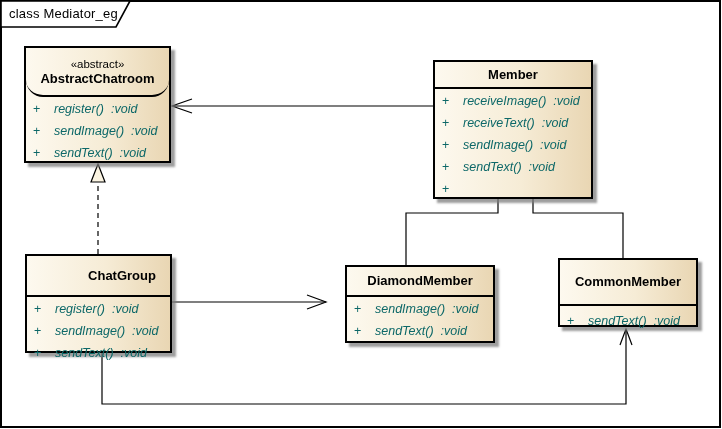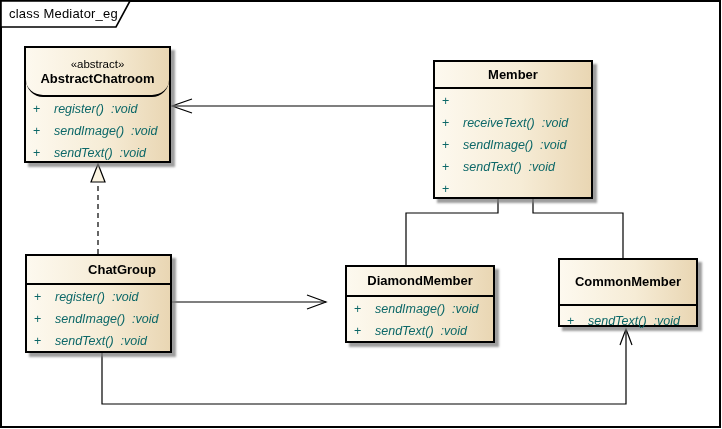--- a/index.html
+++ b/index.html
@@ -100,41 +100,42 @@
     </div>
   </div>
 
   <div class="cls" style="left:433px; top:36px; width:160px; height:139px;margin-top:24px;">
     <div class="hdr" style="height:27px;">
       <div class="cls-name">Member</div>
     </div>
     <div class="body">
       <div class="m">
           <span class="v">+</span>
+          <span class="s">receiveImage()  :void</span>
         </div>
       <div class="m">
           <span class="v">+</span>
           <span class="s">receiveText()  :void</span>
         </div>
       <div class="m">
           <span class="v">+</span>
           <span class="s">sendImage()  :void</span>
         </div>
       <div class="m">
           <span class="v">+</span>
           <span class="s">sendText()  :void</span>
         </div>
       <div class="m">
           <span class="v">+</span>
         </div>
     </div>
   </div>
 
   <div class="cls" style="left:25px; top:254px; width:147px; height:99px;">
-    <div class="hdr" style="height:29px;padding-left:47px;">
+    <div class="hdr" style="height:41px;padding-left:47px;">
       <div class="cls-name">ChatGroup</div>
     </div>
     <div class="body">
       <div class="m">
           <span class="v">+</span>
           <span class="s">register()  :void</span>
         </div>
       <div class="m">
           <span class="v">+</span>
           <span class="s">sendImage()  :void</span>

